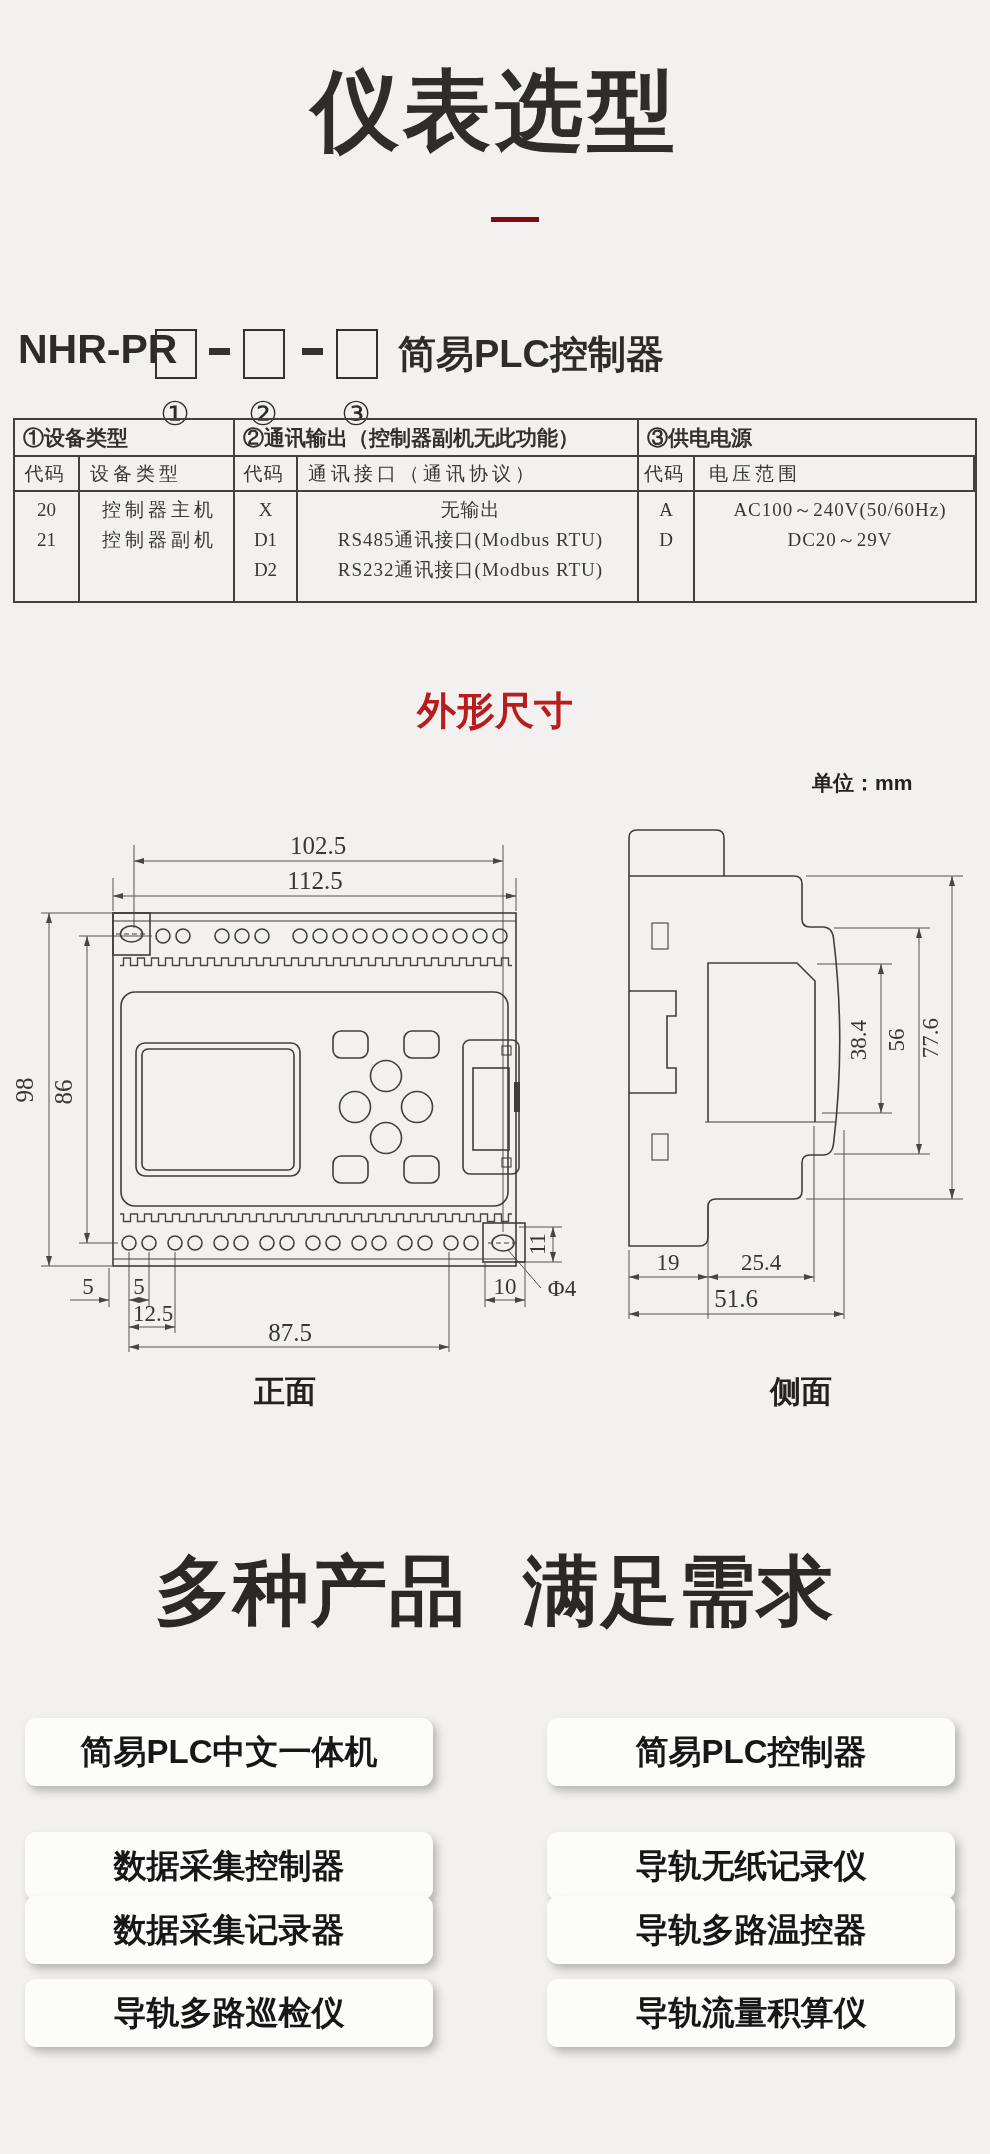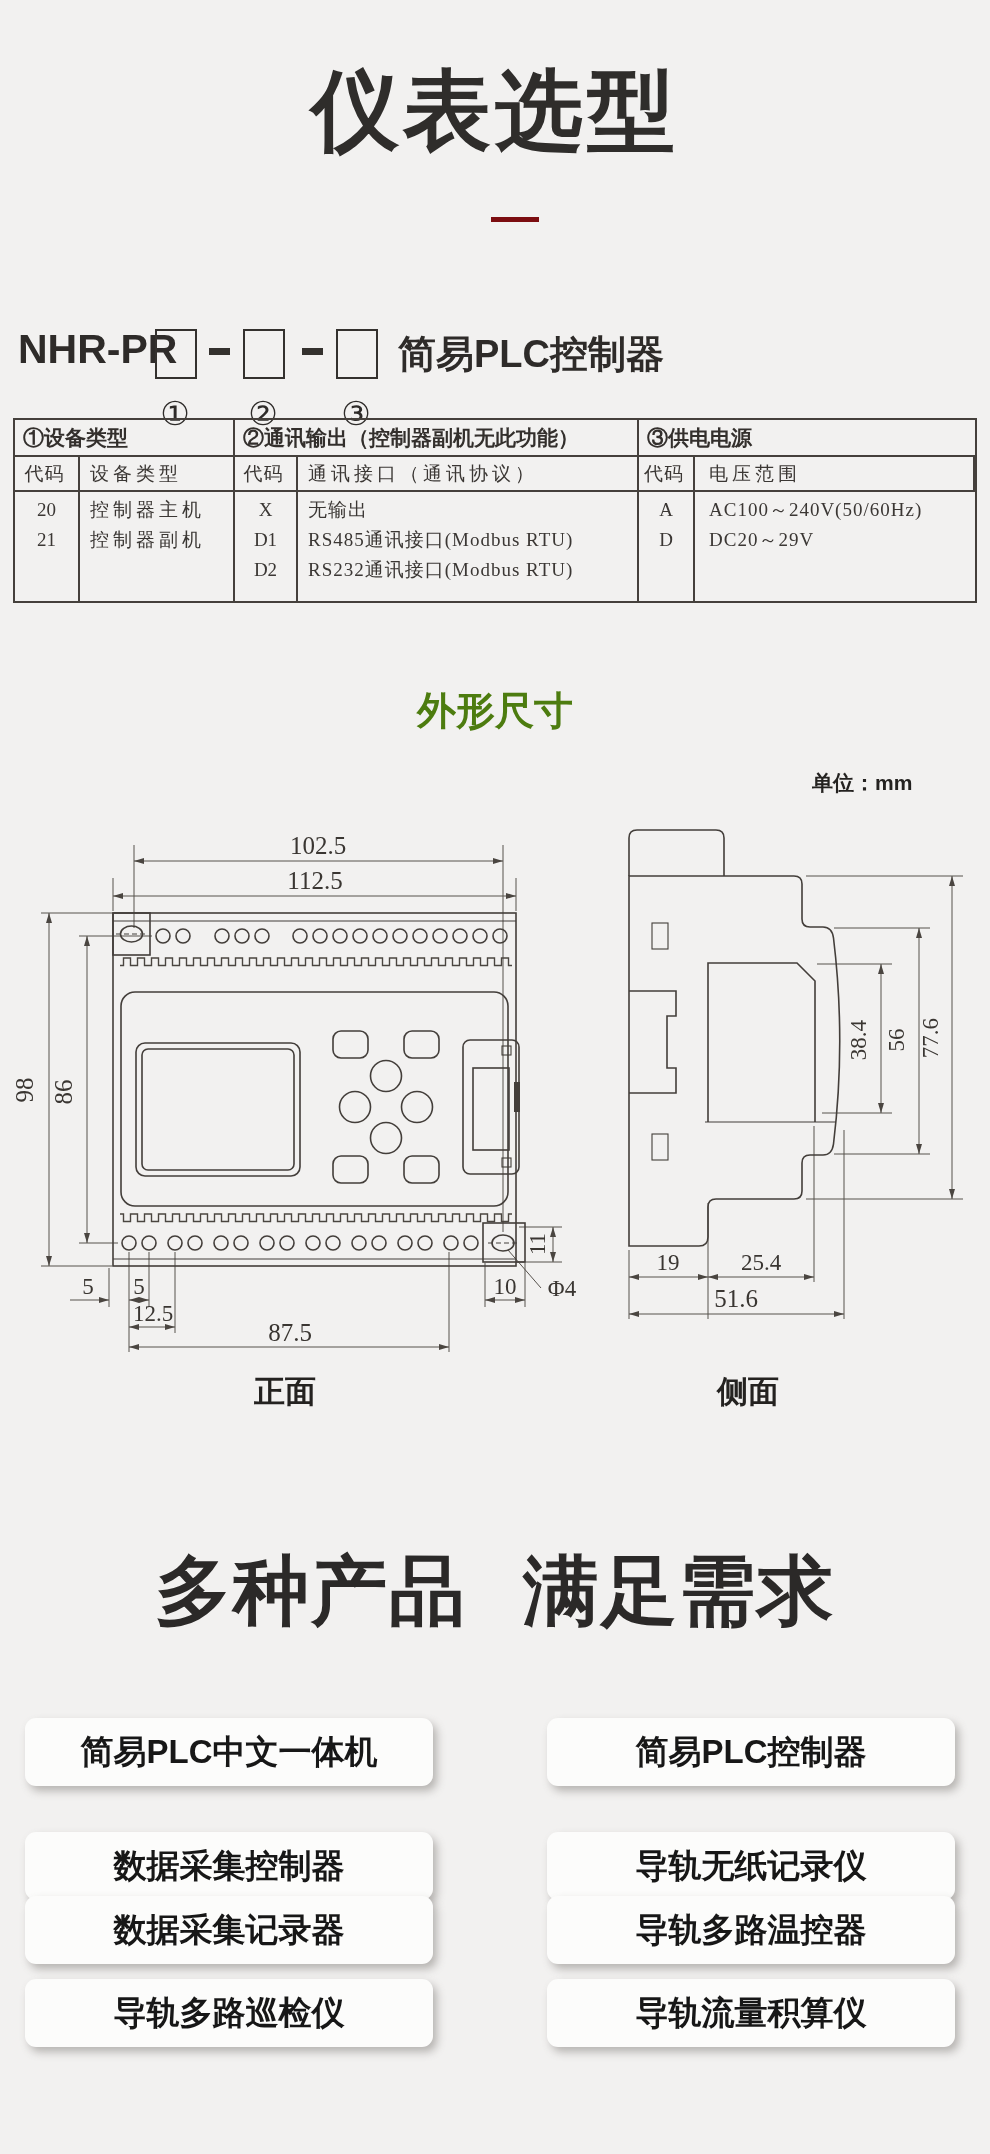--- a/index.html
+++ b/index.html
@@ -18,34 +18,34 @@
   .model-dash{width:21px;height:7px;background:#34312e;top:348px;}
   .model-suffix{left:398px;top:329px;font-size:38px;font-weight:700;color:#2e2b29;}
   .model-pos{top:394px;width:40px;text-align:center;font-size:33px;color:#2e2b29;}
 
   
   .sel-table{left:13px;top:418px;display:grid;
              grid-template-columns:65px 155px 63px 341px 56px 280px;
              grid-template-rows:37px 35px 109px;
              border:2px solid #45403c;background:transparent;color:#3b3734;}
   .cell{border-right:2px solid #45403c;border-bottom:2px solid #45403c;box-sizing:border-box;
-        padding:2px 4px;overflow:hidden;}
+        padding:2px 4px;overflow:hidden;text-align:center;}
   .cell.nor{border-right:none;}
   .cell.nob{border-bottom:none;}
   .gh{font-size:21px;font-weight:700;padding-left:8px;display:flex;align-items:center;color:#332f2c;}
   .serif{font-family:"Liberation Serif","DejaVu Serif",serif;font-size:19px;}
   .sh{display:flex;align-items:center;}
   .ls4{letter-spacing:4px;}
   .ls1{letter-spacing:1px;}
   .ctr{justify-content:center;text-align:center;padding-left:0;}
   .bodyline{line-height:30px;height:30px;white-space:nowrap;}
   .body-cell{padding-top:3px;}
 
   
-  .outline-title{top:684px;left:0;width:100%;text-align:center;font-size:39px;font-weight:800;color:#4d7c0f;}
+  .outline-title{top:684px;left:0;width:100%;text-align:center;font-size:39px;font-weight:800;color:#b91c1c;}
   .unit-label{left:812px;top:769px;font-size:21px;font-weight:700;color:#242220;}
   .view-label{top:1371px;font-size:31px;font-weight:700;color:#242220;}
   svg{display:block;}
   svg .dev{stroke:#433e3a;stroke-width:1.6;fill:none;}
   svg .dev-thin{stroke:#433e3a;stroke-width:1.1;fill:none;}
   svg .dim{stroke:#57524d;stroke-width:1;fill:none;}
   svg .dimtxt{fill:#3a3632;font-family:"Liberation Serif","DejaVu Serif",serif;font-size:25px;stroke:none;}
   svg .dimtxt.sm{font-size:23px;}
   svg .dash{stroke:#433e3a;stroke-width:1;stroke-dasharray:5 3;fill:none;}
 
@@ -295,21 +295,21 @@
                Q802,1199 794,1199 L716,1199 Q708,1199 708,1207 L708,1237 Q708,1246 699,1246 L629,1246 Z"></path>
       <path d="M629,991 L676,991 L676,1016 L667,1016 L667,1068 L676,1068 L676,1093 L629,1093"></path>
       <rect x="652" y="923" width="16" height="26" class="dev-thin"></rect>
       <rect x="652" y="1134" width="16" height="26" class="dev-thin"></rect>
       <path d="M708,1122 L708,963 L797,963 L815,981 L815,1122"></path>
       <line x1="705" y1="1122" x2="836" y2="1122" class="dev-thin"></line>
     </g>
   </svg>
 
   <div class="abs view-label" style="left:240px;width:90px;text-align:center">正面</div>
-  <div class="abs view-label" style="left:717px;width:90px;text-align:left">侧面</div>
+  <div class="abs view-label" style="left:742px;width:90px;text-align:right">侧面</div>
 
   <div class="abs products-heading">
     <span>多种产品</span>
     <span>满足需求</span>
   </div>
 
   <div class="abs btn l row0">简易PLC中文一体机</div>
   <div class="abs btn l row1">数据采集控制器</div>
   <div class="abs btn l row2">数据采集记录器</div>
   <div class="abs btn l row3">导轨多路巡检仪</div>

